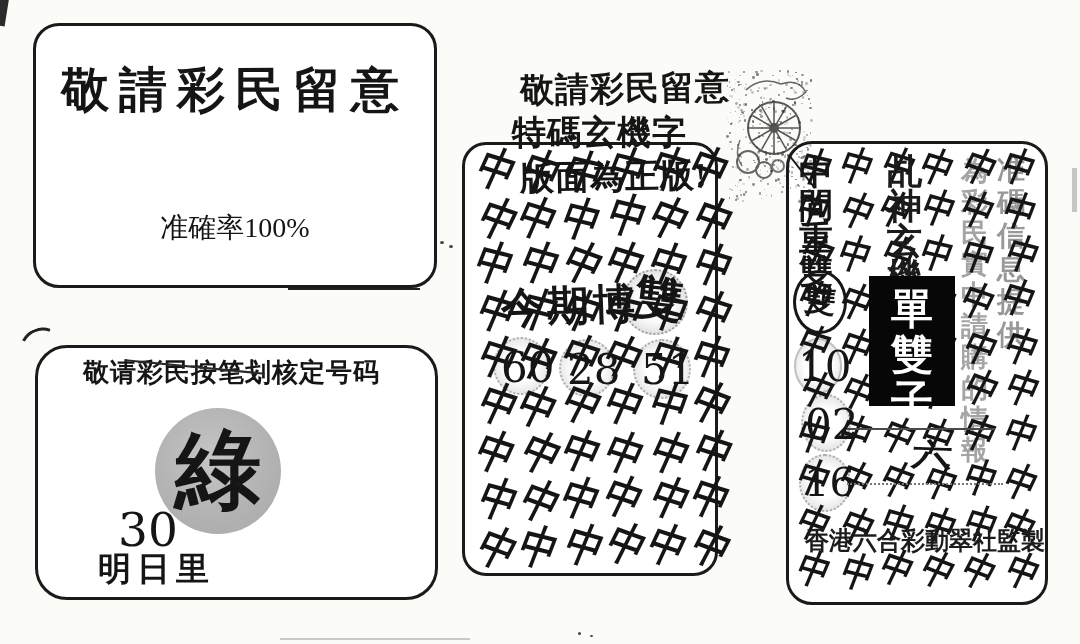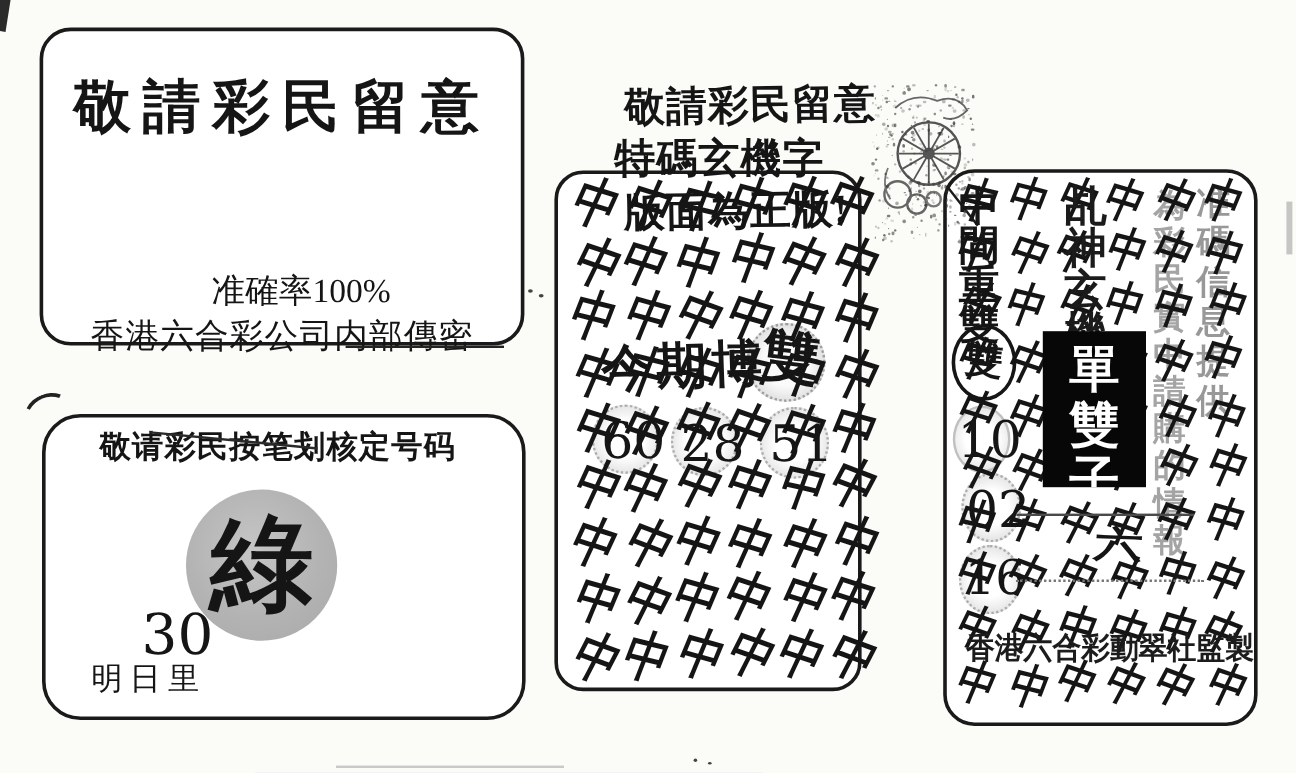--- a/index.html
+++ b/index.html
@@ -41,33 +41,32 @@
   <div class="speck" style="left:440px;top:241px;width:4px;height:3px;"></div>
   <div class="speck" style="left:449px;top:245px;width:4px;height:3px;"></div>
   <div class="speck" style="left:578px;top:632px;width:3px;height:3px;"></div>
   <div class="speck" style="left:590px;top:635px;width:3px;height:2px;"></div>
   <div class="abs" style="left:1072px;top:168px;width:5px;height:44px;background:#9a9a9a;opacity:.55;"></div>
   <div class="abs" style="left:280px;top:638px;width:190px;height:2px;background:#c9c9c9;"></div>
   <div class="abs" style="left:20px;top:328px;width:36px;height:30px;border:3px solid transparent;border-top-color:#222;border-radius:50%;transform:rotate(-22deg);"></div>
 
   <section class="panel" style="left:33px;top:23px;width:404px;height:265px;border-radius:26px;">
     <div class="ctext" style="top:40px;font-size:48px;font-weight:bold;letter-spacing:10px;">敬請彩民留意</div>
-    <div class="ctext" style="top:204px;font-size:28px;padding-left:16px;">准確率100%</div>
-    <div class="ctext" style="top:241px;font-size:28px;letter-spacing:1px;">香港六合彩公司内部傳密</div>
+    <div class="ctext" style="top:188px;font-size:28px;">准確率100%</div>
     <div class="abs" style="left:252px;top:262px;width:132px;height:2px;background:#222;"></div>
   </section>
 
   <section class="panel" style="left:35px;top:345px;width:403px;height:255px;border-radius:32px;">
     <div class="zh" style="left:45px;top:12px;font-size:26px;letter-spacing:1px;">敬请彩民按笔划核定号码</div>
     <div class="abs" style="left:87px;top:18px;width:140px;height:2px;background:#2a2a2a;transform:rotate(5.5deg);"></div>
     <div class="graycirc" style="left:117px;top:60px;width:126px;height:126px;">
       <span class="zh" style="position:static;font-size:86px;">綠</span>
     </div>
     <div class="zh num" style="left:80px;top:158px;font-size:47px;font-weight:normal;">30</div>
-    <div class="zh" style="left:38px;top:205px;font-size:26px;letter-spacing:6px;font-weight:normal;">明日里</div>
+    <div class="zh" style="left:60px;top:205px;font-size:33px;letter-spacing:6px;font-weight:bold;">明日里</div>
   </section>
 
   <section class="panel" style="left:462px;top:142px;width:256px;height:434px;border-radius:24px;">
     <div class="ring ring-dot" style="left:157px;top:124px;width:66px;height:66px;z-index:1;"></div>
     <div class="ring-num" style="left:28px;top:192px;width:56px;height:58px;z-index:1;"></div>
     <div class="ring-num" style="left:94px;top:194px;width:56px;height:58px;z-index:1;"></div>
     <div class="ring-num" style="left:168px;top:194px;width:58px;height:60px;z-index:1;"></div>
     <div id="grid-c" class="abs" style="left:0;top:0;width:100%;height:100%;z-index:2;">
         <span class="zh gc" style="left: 14.4853px; top: 6.99632px; font-size: 36px; transform: rotate(17.3383deg) skewX(-7deg) scaleY(1.28);">中</span>
         <span class="zh gc" style="left: 59.4355px; top: 8.86093px; font-size: 36px; transform: rotate(17.2336deg) skewX(-7deg) scaleY(1.28);">中</span>

